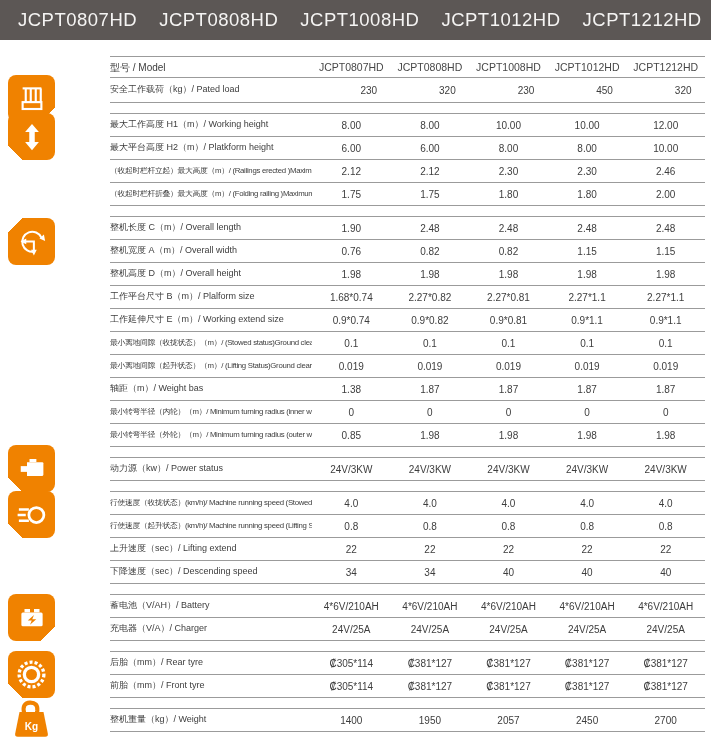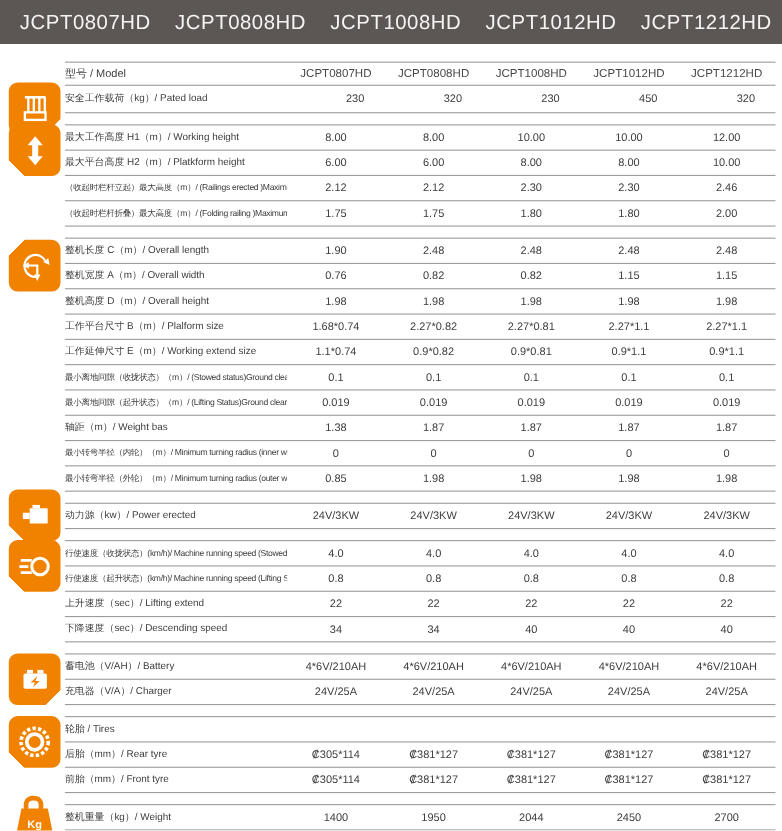--- a/index.html
+++ b/index.html
@@ -28,21 +28,21 @@
   .bar-model{
     color:#F5F4F3;
     font-size:18.5px;
     letter-spacing:.5px;
     white-space:nowrap;
   }
   
   .content{padding-top:16px;}
   .section{
     position:relative;
-    padding-left:59px;
+    padding-left:110px;
     margin-bottom:10px;
   }
   .rows{
     border-top:1px solid var(--line);
     margin-right:6px;
   }
   .row{
     display:grid;
     grid-template-columns:202px repeat(5,1fr);
     align-items:center;
@@ -210,21 +210,21 @@
         <div class="row">
           <div class="label">工作平台尺寸 B（m）/ Plalform size</div>
           <div class="val">1.68*0.74</div>
           <div class="val">2.27*0.82</div>
           <div class="val">2.27*0.81</div>
           <div class="val">2.27*1.1</div>
           <div class="val">2.27*1.1</div>
         </div>
         <div class="row">
           <div class="label">工作延伸尺寸 E（m）/ Working extend size</div>
-          <div class="val">1.1*0.74</div>
+          <div class="val">0.9*0.74</div>
           <div class="val">0.9*0.82</div>
           <div class="val">0.9*0.81</div>
           <div class="val">0.9*1.1</div>
           <div class="val">0.9*1.1</div>
         </div>
         <div class="row">
           <div class="label long">最小离地间隙（收拢状态）（m）/ (Stowed status)Ground clearance</div>
           <div class="val">0.1</div>
           <div class="val">0.1</div>
           <div class="val">0.1</div>
@@ -270,21 +270,21 @@
         <svg viewBox="0 0 24 24" width="30" height="30">
           <g fill="#fff">
             <path d="M8 6.5 h12.2 a0.9 0.9 0 0 1 .9.9 v9.2 a0.9 0.9 0 0 1 -.9.9 H8 Z"></path>
             <rect x="3" y="9.7" width="5" height="4.6"></rect>
             <rect x="10" y="4" width="5.5" height="2.5"></rect>
           </g>
         </svg>
       </div>
       <div class="rows">
         <div class="row">
-          <div class="label">动力源（kw）/ Power erected</div>
+          <div class="label">动力源（kw）/ Power status</div>
           <div class="val">24V/3KW</div>
           <div class="val">24V/3KW</div>
           <div class="val">24V/3KW</div>
           <div class="val">24V/3KW</div>
           <div class="val">24V/3KW</div>
         </div>
       </div>
     </div>
     <div class="section s5">
       <div class="icon-badge cut-bl">
@@ -360,28 +360,20 @@
     </div>
     <div class="section s7">
       <div class="icon-badge cut-bl">
         <svg viewBox="0 0 24 24" width="33" height="33">
           <circle cx="12" cy="12" r="9" fill="none" stroke="#fff" stroke-width="2.4" stroke-dasharray="2.2 1.5"></circle>
           <circle cx="12" cy="12" r="5.2" fill="none" stroke="#fff" stroke-width="2.4"></circle>
         </svg>
       </div>
       <div class="rows">
         <div class="row">
-          <div class="label">轮胎 / Tires</div>
-          <div class="val"></div>
-          <div class="val"></div>
-          <div class="val"></div>
-          <div class="val"></div>
-          <div class="val"></div>
-        </div>
-        <div class="row">
           <div class="label">后胎（mm）/ Rear tyre</div>
           <div class="val">₡305*114</div>
           <div class="val">₡381*127</div>
           <div class="val">₡381*127</div>
           <div class="val">₡381*127</div>
           <div class="val">₡381*127</div>
         </div>
         <div class="row">
           <div class="label">前胎（mm）/ Front tyre</div>
           <div class="val">₡305*114</div>
@@ -398,19 +390,19 @@
           <path d="M16 16.5 Q14 7 22 6.6 Q30 6.4 29.3 14.5 L29 16.5" fill="none" stroke="#F08200" stroke-width="4.2"></path>
           <path d="M11.5 16 h24 l4.3 21.5 q.6 3.2 -2.6 3.2 h-27.4 q-3.2 0 -2.6 -3.2 Z" fill="#F08200"></path>
           <text x="23.5" y="33.5" fill="#fff" font-size="10" font-weight="bold" text-anchor="middle" font-family="Liberation Sans, sans-serif">Kg</text>
         </svg>
       </div>
       <div class="rows">
         <div class="row">
           <div class="label">整机重量（kg）/ Weight</div>
           <div class="val">1400</div>
           <div class="val">1950</div>
-          <div class="val">2044</div>
+          <div class="val">2057</div>
           <div class="val">2450</div>
           <div class="val">2700</div>
         </div>
       </div>
     </div>
   </div>
 
 </body></html>

